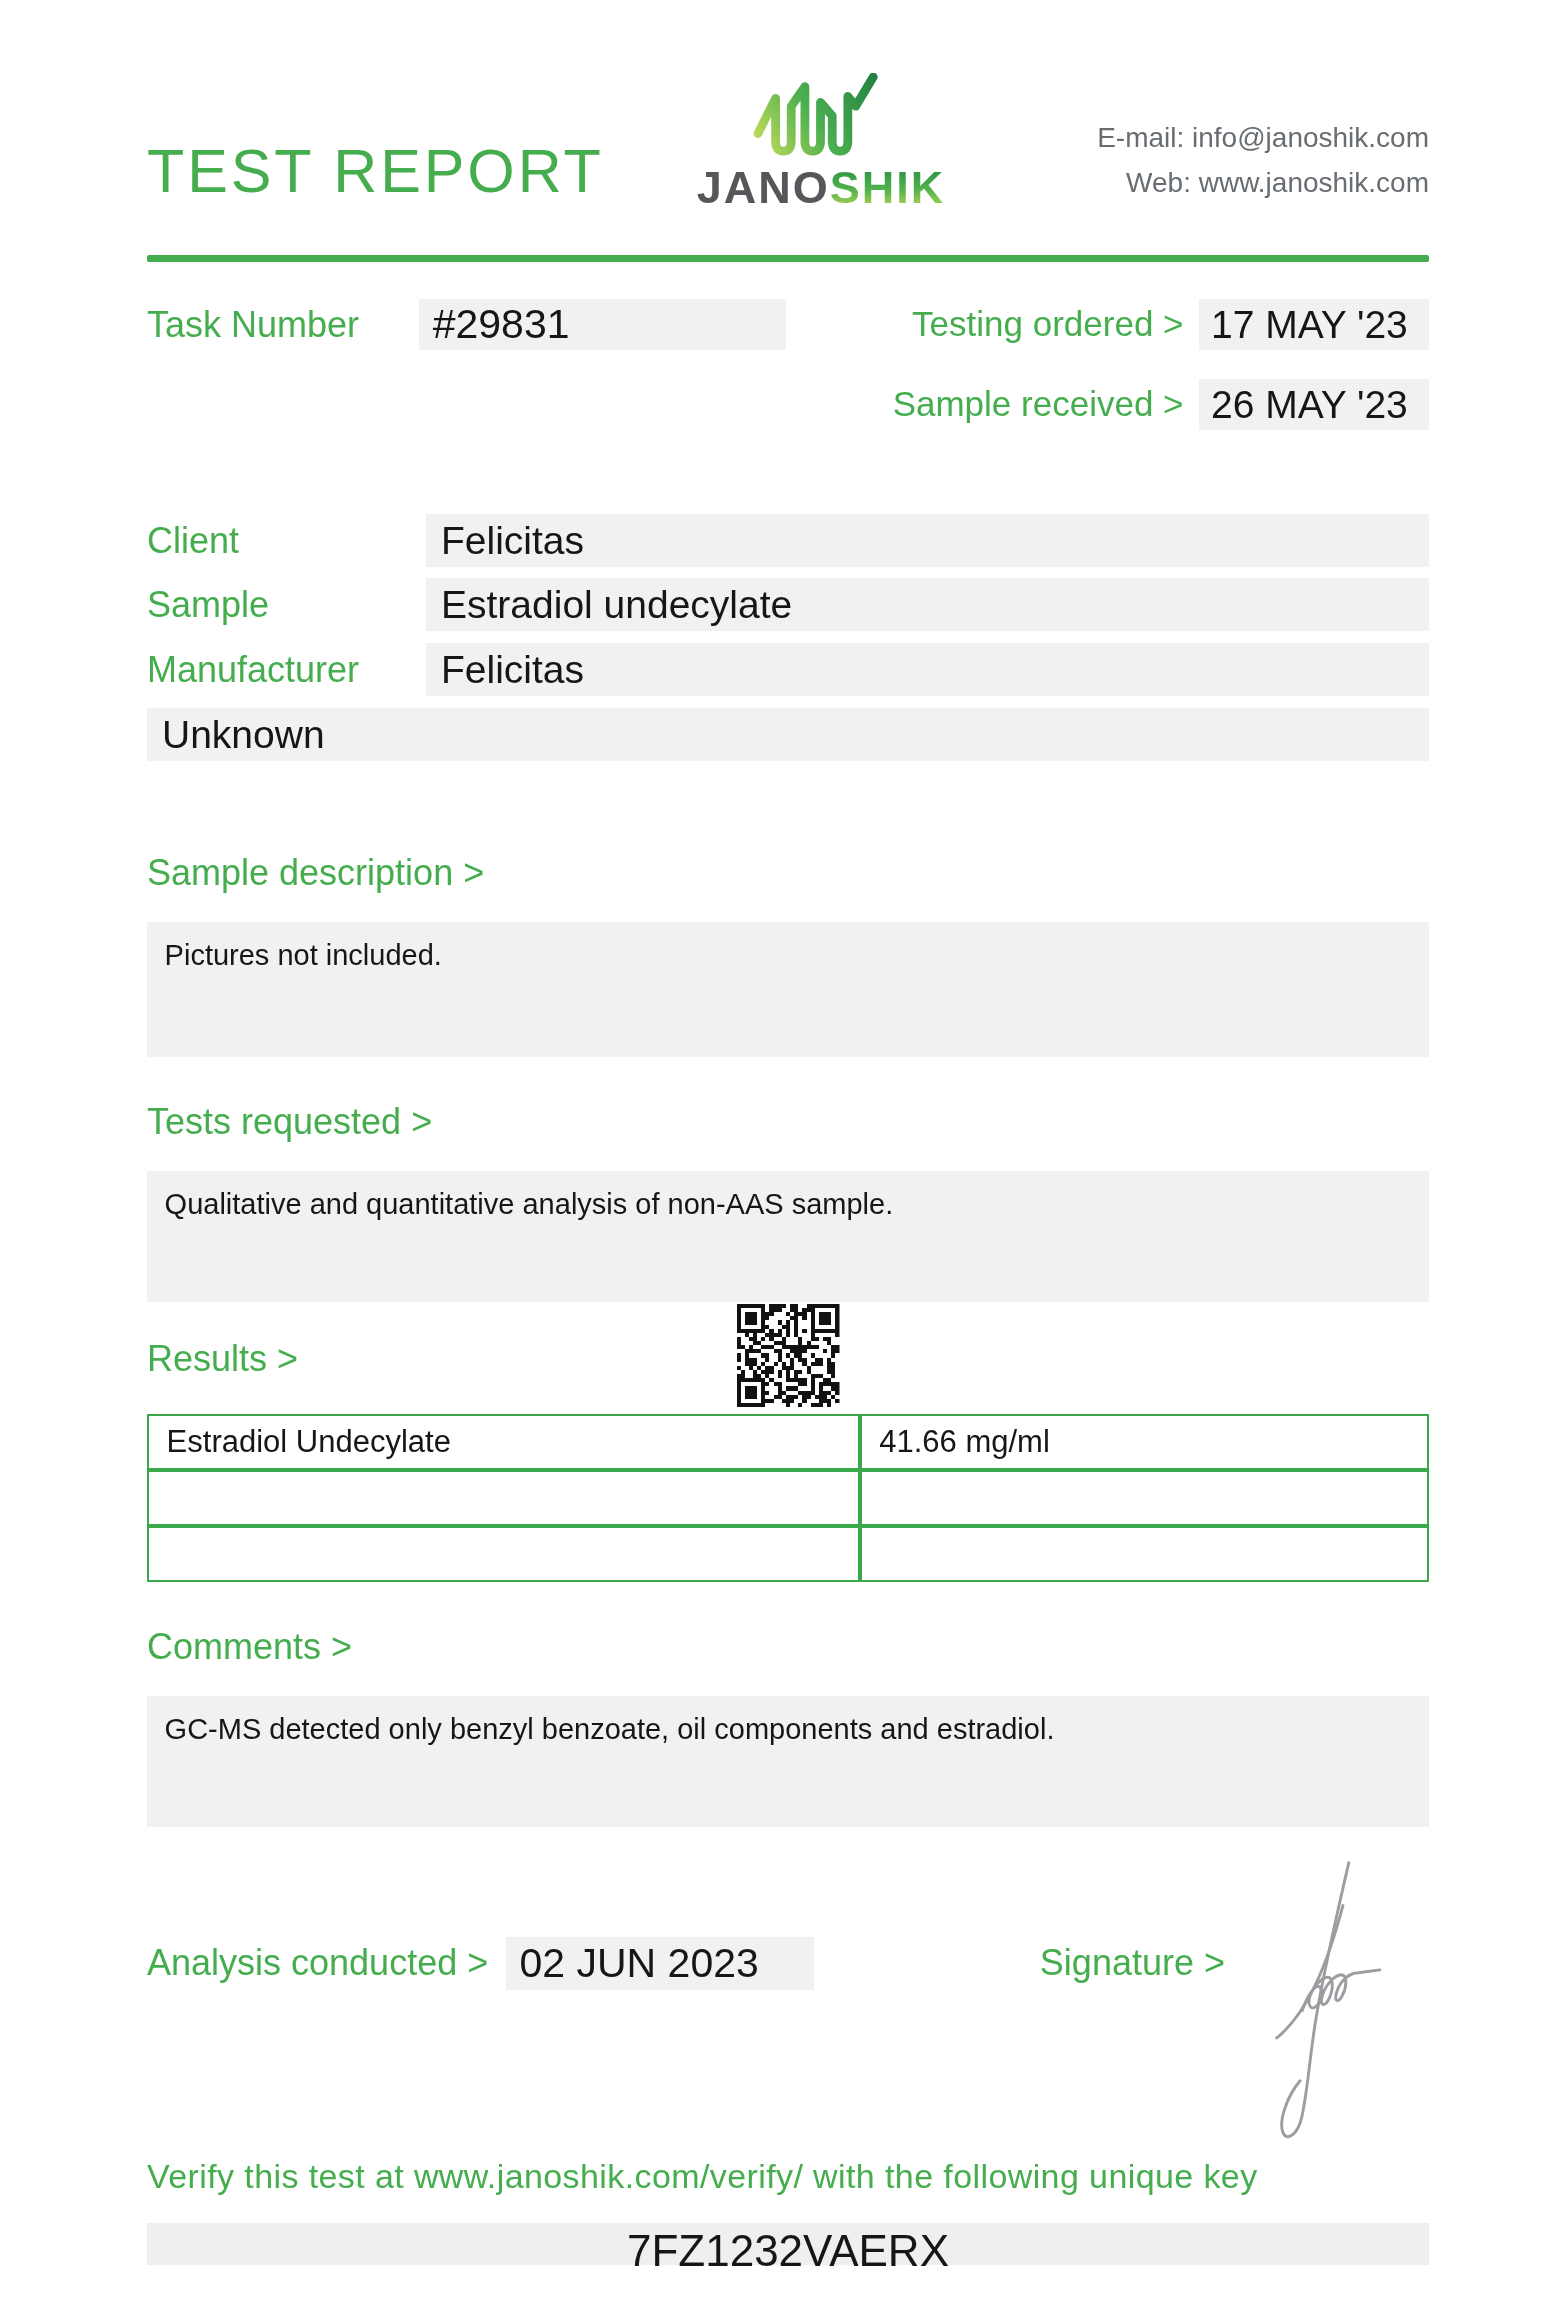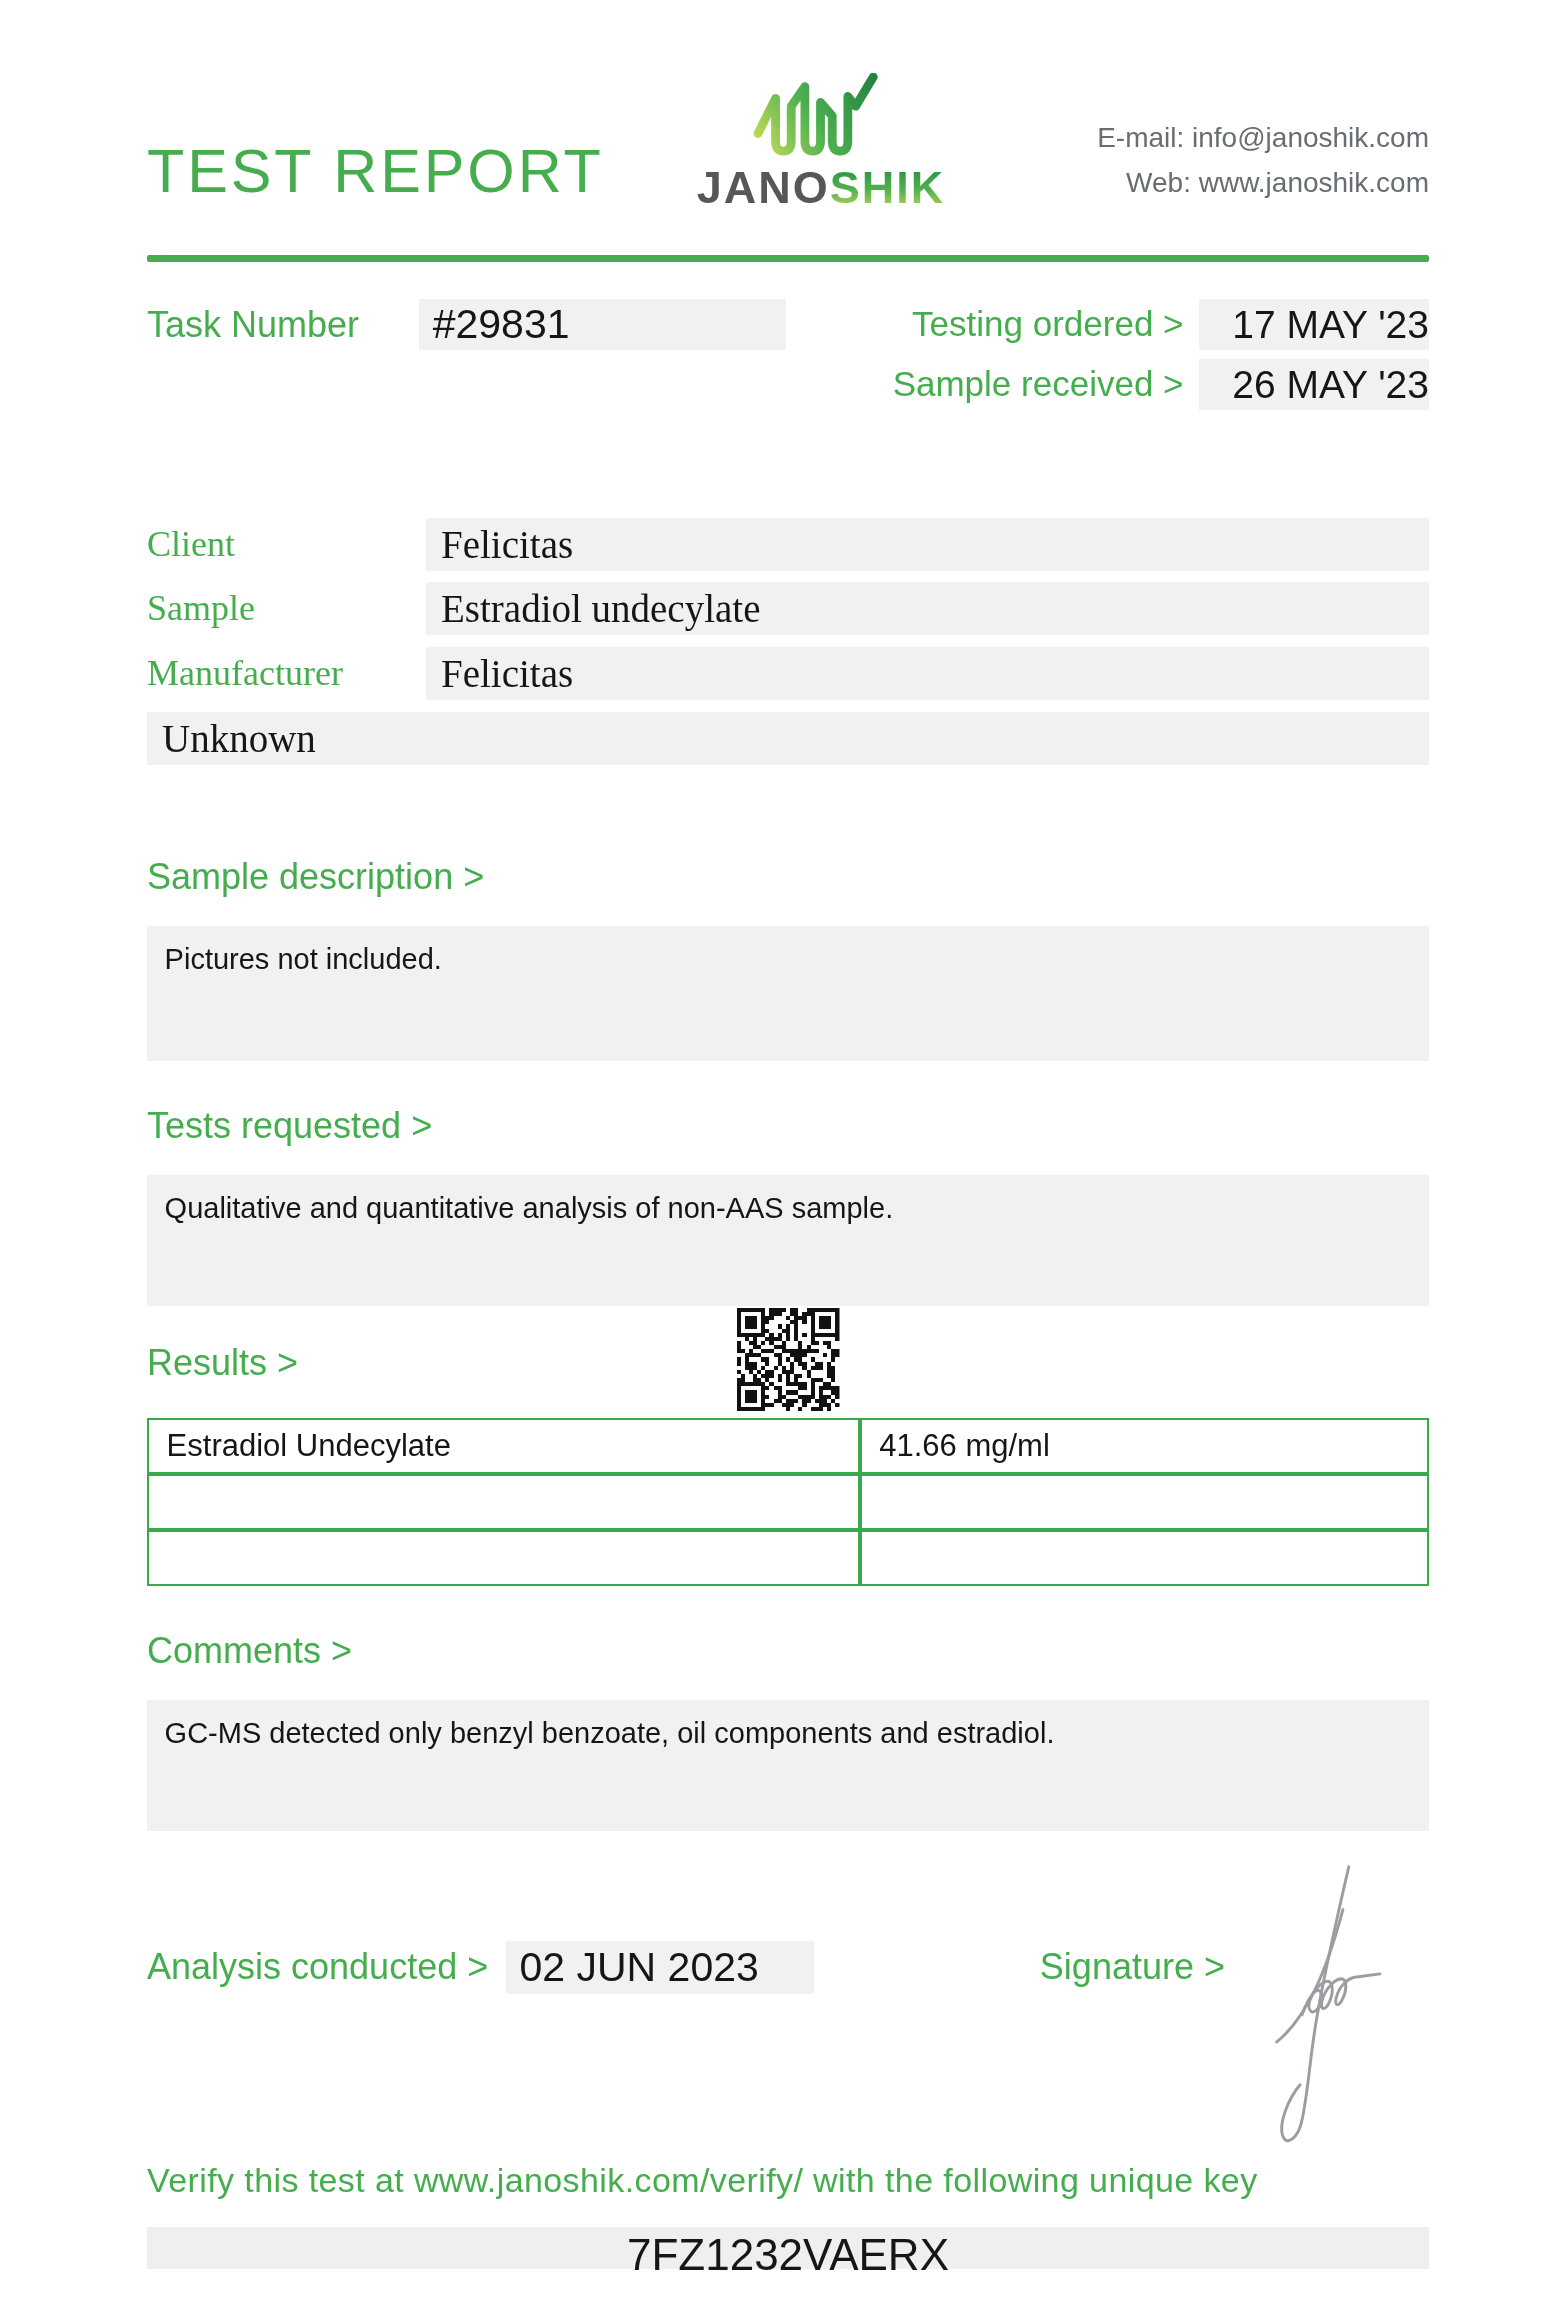--- a/index.html
+++ b/index.html
@@ -29,27 +29,27 @@
   .contact{text-align:right;font-size:28px;color:var(--contact-gray);line-height:1.6;padding-bottom:3.9px;}
 
   .divider{margin-top:45px;height:6.9px;background:var(--green);border-radius:2px;}
 
   
   .task-section{margin-top:37px;display:flex;justify-content:space-between;}
   .task-left{display:flex;}
   .task-label{color:var(--green);font-size:36px;line-height:51px;width:272px;}
   .gray-box{background:var(--box-gray);}
   .task-number{width:353px;height:51px;line-height:51px;font-size:41px;padding-left:13.7px;}
-  .task-right{display:flex;flex-direction:column;gap:9px;text-align:right;}
+  .task-right{display:flex;flex-direction:column;gap:29px;}
   .task-right-row{display:flex;align-items:center;justify-content:flex-end;}
   .task-right-label{color:var(--green);font-size:35px;margin-right:15.7px;white-space:nowrap;}
   .date-box{width:218px;height:51px;line-height:51px;font-size:39px;padding-left:11.8px;white-space:nowrap;}
 
   
-  .info-section{margin-top:108px;font-family:Liberation Serif, serif;}
+  .info-section{margin-top:84px;}
   .info-row{display:flex;margin-bottom:11.8px;}
   .info-label{width:279px;color:var(--green);font-size:36px;line-height:53px;}
   .info-value{flex:1;height:53px;line-height:53px;font-size:39px;padding-left:15px;}
 
   
   .section-heading{color:var(--green);font-size:36px;line-height:1.1;white-space:nowrap;}
   .sd-heading{margin-top:92px;}
   .body-box{margin-top:29px;background:var(--box-gray);padding:15.7px 17.6px;font-size:29px;line-height:1.3;}
   .sd-box{height:104px;}
   .tr-heading{margin-top:45px;}

